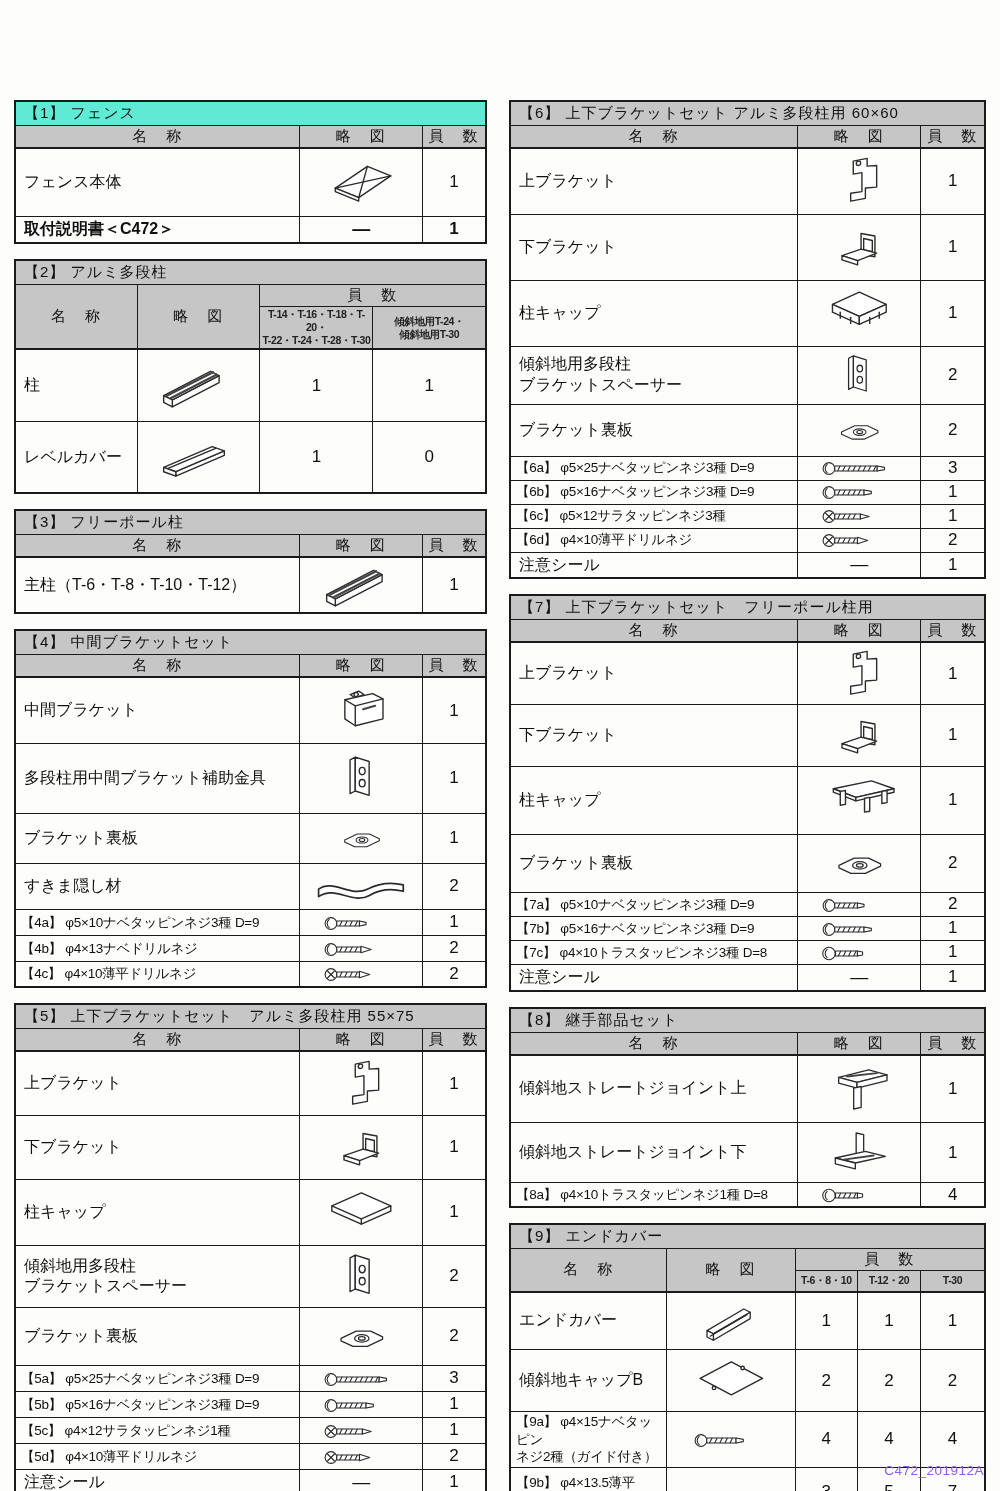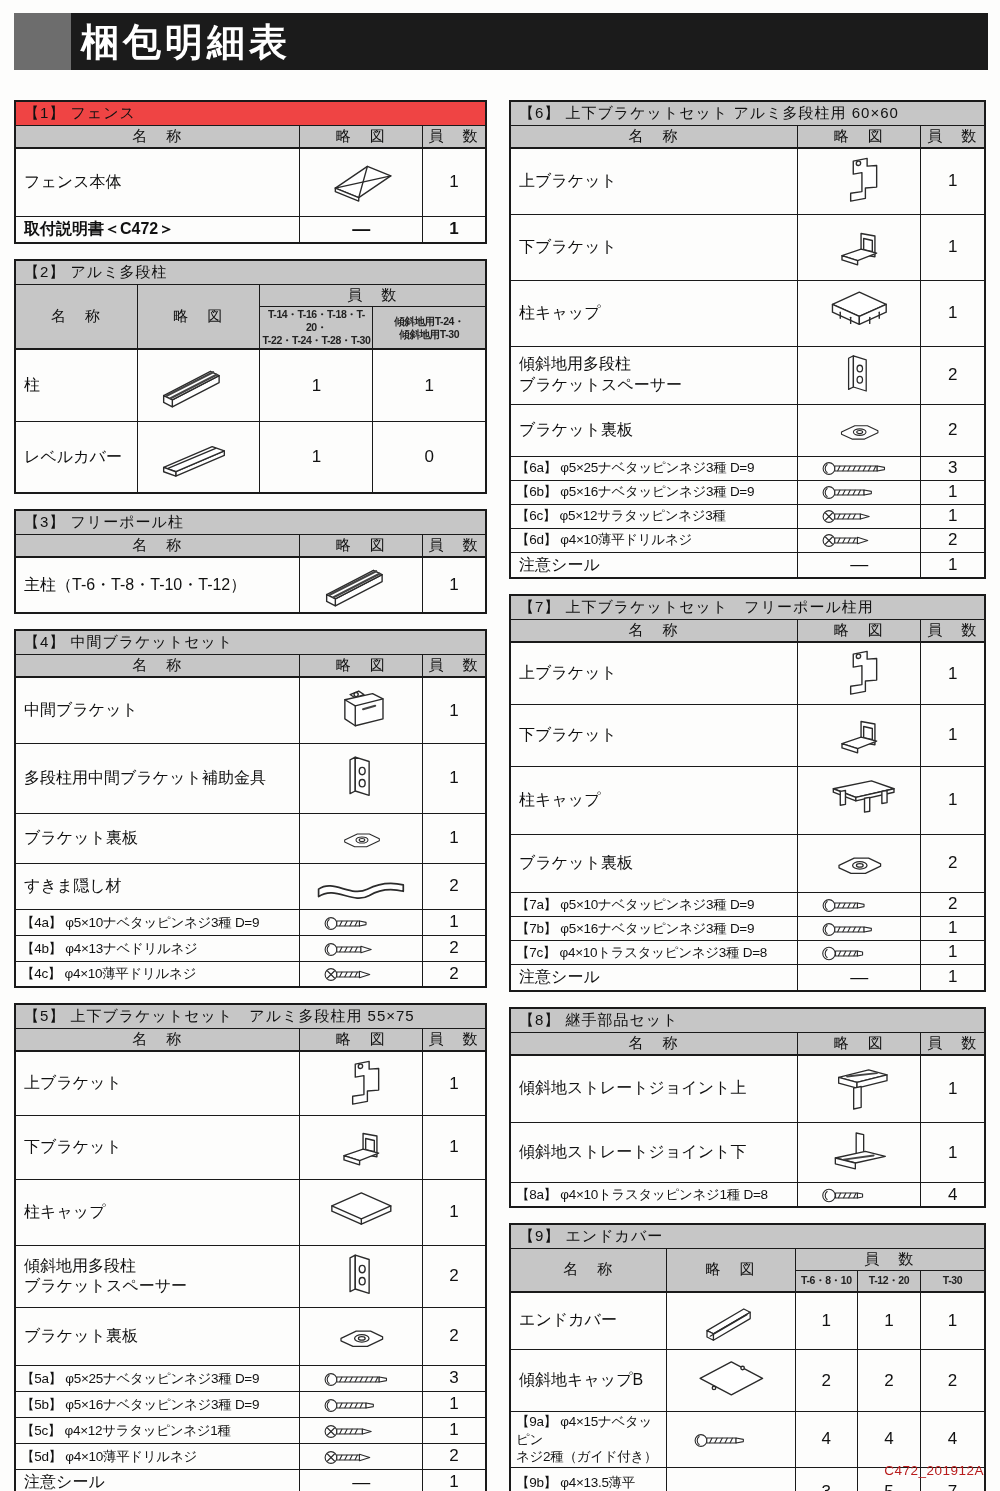--- a/index.html
+++ b/index.html
@@ -23,44 +23,38 @@
   .parts td { border:1.4px solid #1a1a1a; overflow:hidden; }
   .parts .ttl { background:#c6c6c6; font-size:15px; padding:2px 8px; height:22px; letter-spacing:1px; }
   .parts .hd { background:#c6c6c6; text-align:center; font-size:15px; height:21px; padding:1px 2px; letter-spacing:2px; vertical-align:middle; }
   .parts .hd.sub { font-size:10.5px; letter-spacing:-0.4px; line-height:1.25; white-space:pre-line; padding:1px 0; font-weight:bold; color:#222; }
   .parts tr.frst td { border-top:2.2px solid #1a1a1a; }
   .nm { font-size:16px; padding:2px 8px; white-space:pre-line; vertical-align:middle; line-height:1.3; }
   .nm.sm { font-size:13.5px; letter-spacing:-0.3px; padding:1px 5px; }
   .dg { text-align:center; vertical-align:middle; font-size:18px; }
   .dg svg { display:inline-block; vertical-align:middle; }
   .qt { text-align:center; vertical-align:middle; font-size:17px; }
-  .doc-code { position:absolute; right:16px; top:1463px; font-size:13.5px; letter-spacing:0.5px; color:#b91c1c; }
+  .doc-code { position:absolute; right:16px; top:1463px; font-size:13.5px; letter-spacing:0.5px; color:#8b5cf6; }
 </style>
 </head>
 <body>
 
 <div class="page">
-  <header class="page-header">
-    <div class="accent" style="background: rgb(109, 109, 109);"></div>
-    <div class="titlebar" style="background: rgb(27, 27, 27);">
-      <span class="title-text">梱包明細表</span>
-    </div>
-  </header>
 
   <div class="columns">
     <div class="col" id="col-left">
         <table class="parts">
           <colgroup>
             <col style="width: 60.5%;">
             <col style="width: 26%;">
             <col style="width: 13.5%;">
           </colgroup>
           <tbody>
             <tr>
-              <td class="ttl" colspan="3" style="background: #ef4444;">【1】 フェンス</td>
+              <td class="ttl" colspan="3" style="background: #5eead4;">【1】 フェンス</td>
             </tr>
             <tr class="head">
               <td class="hd">名　称</td>
               <td class="hd">略　図</td>
               <td class="hd">員　数</td>
             </tr>
             <tr class="frst" style="height: 68px;">
               <td class="nm">フェンス本体</td>
               <td class="dg"><svg viewBox="0 0 100 60" fill="#fff" stroke="#2b2b2b" stroke-width="1.6" stroke-linejoin="round" stroke-linecap="round" style="height: 52px;">
                   <polygon points="20,37 57,12 84,23 47,48"></polygon>

